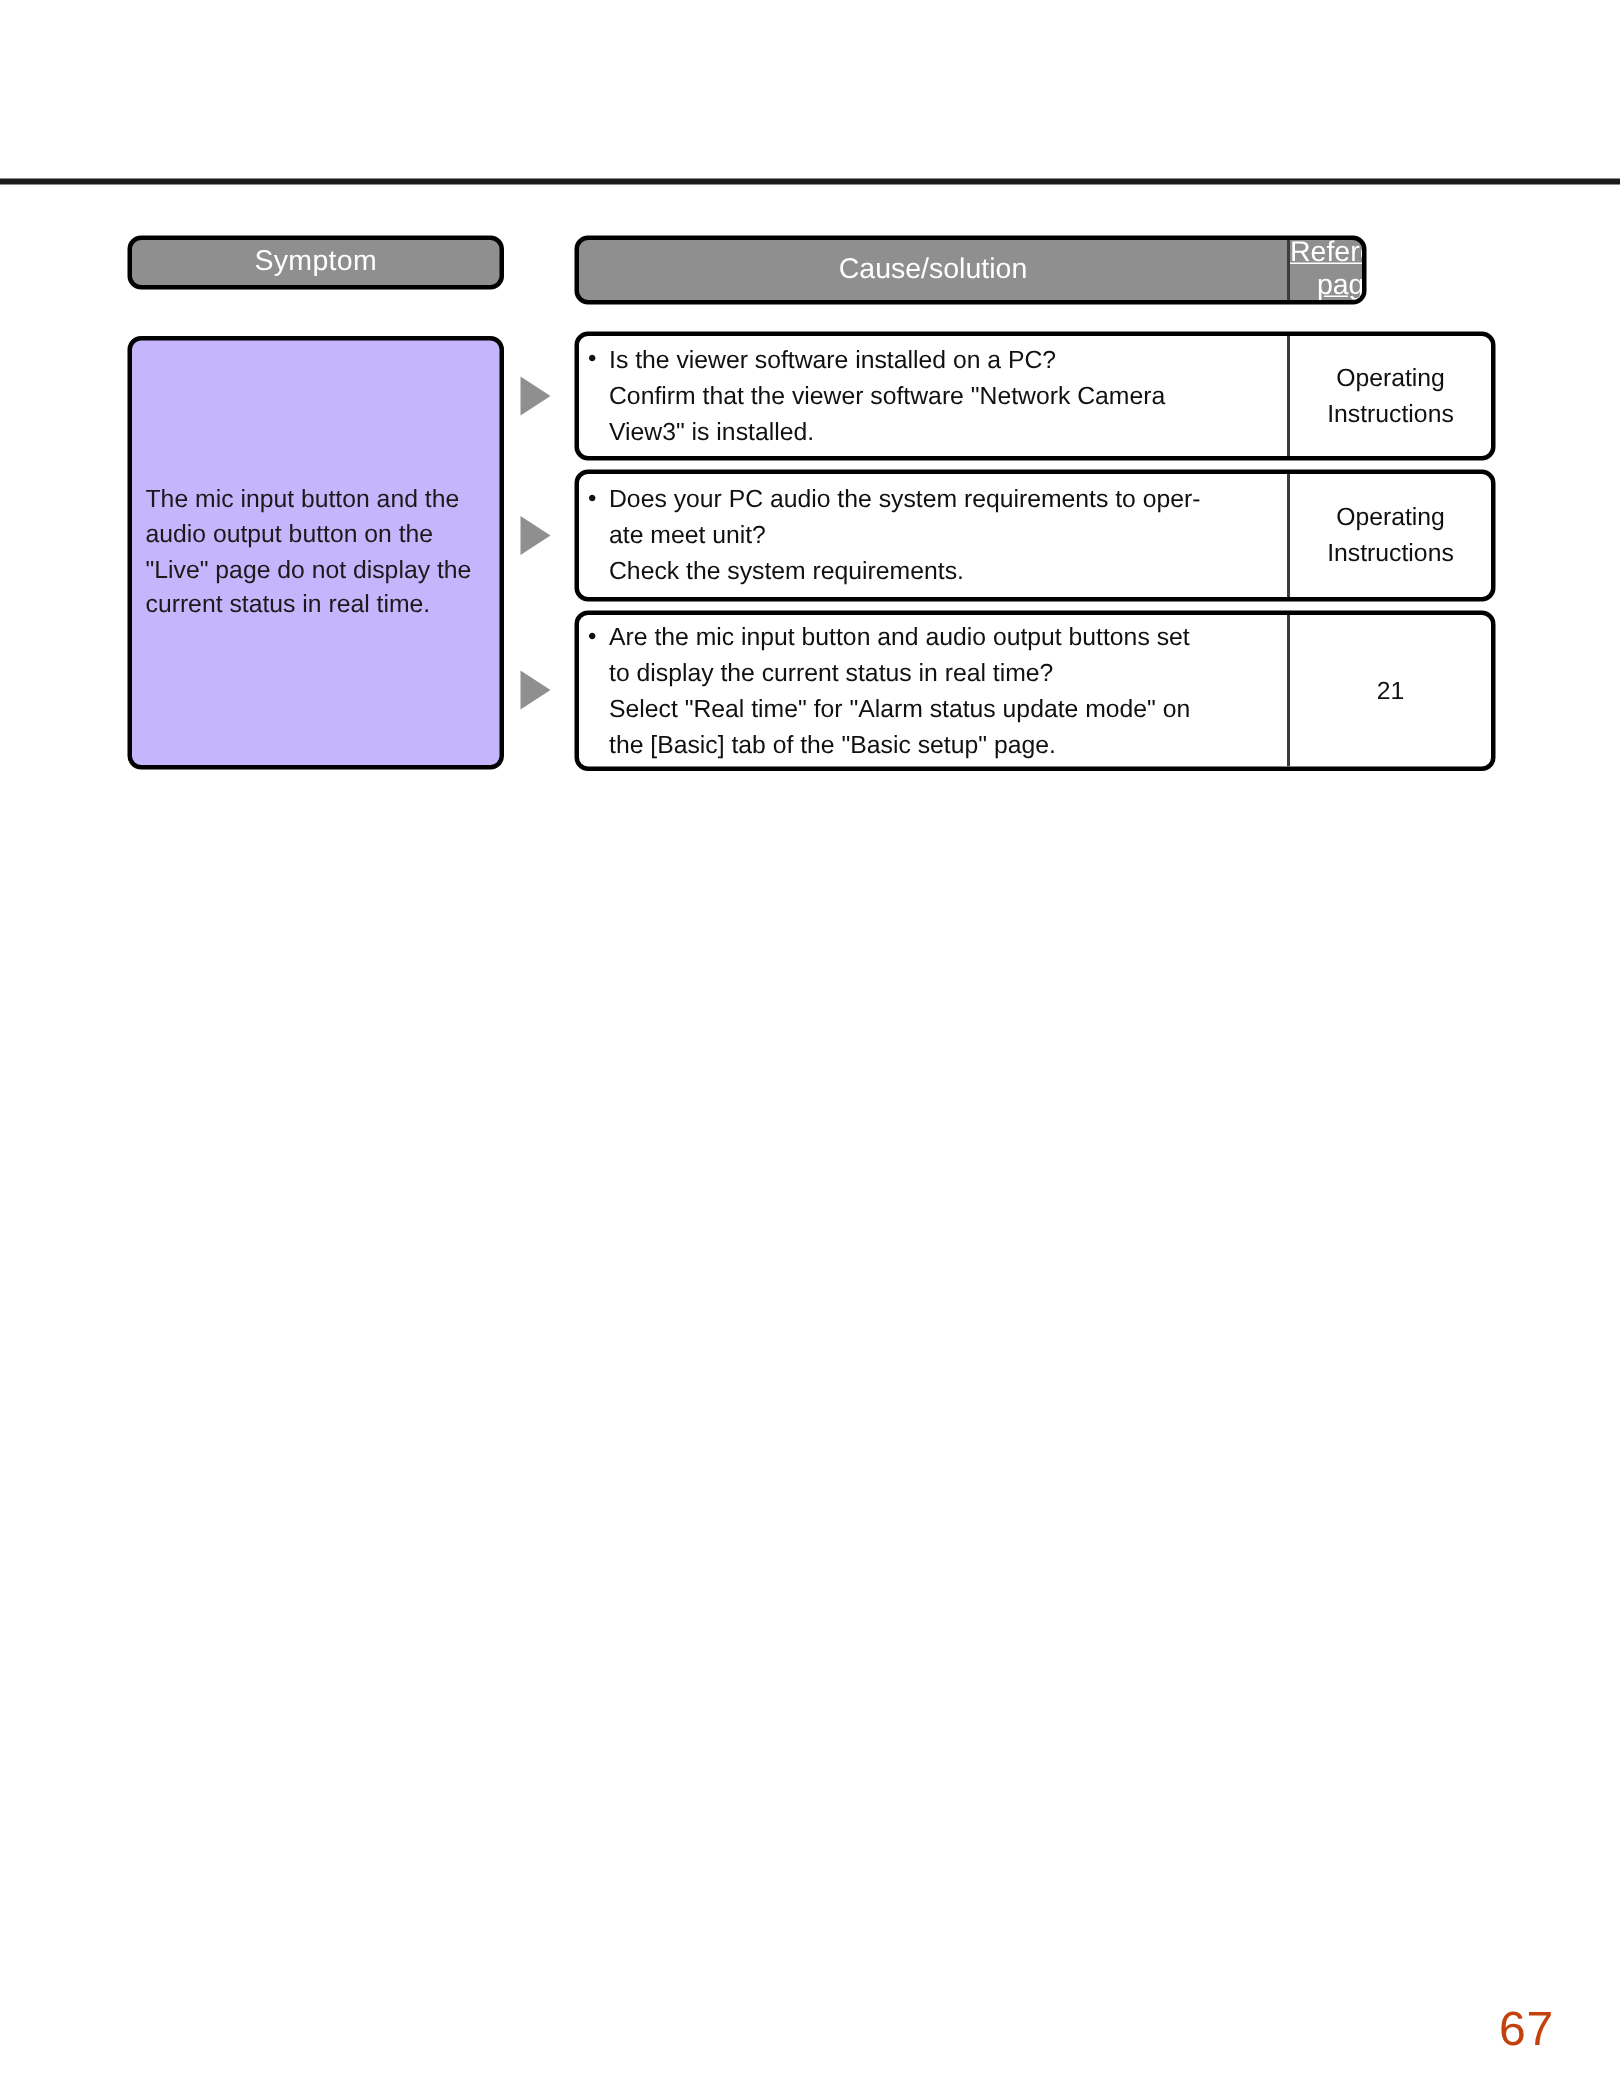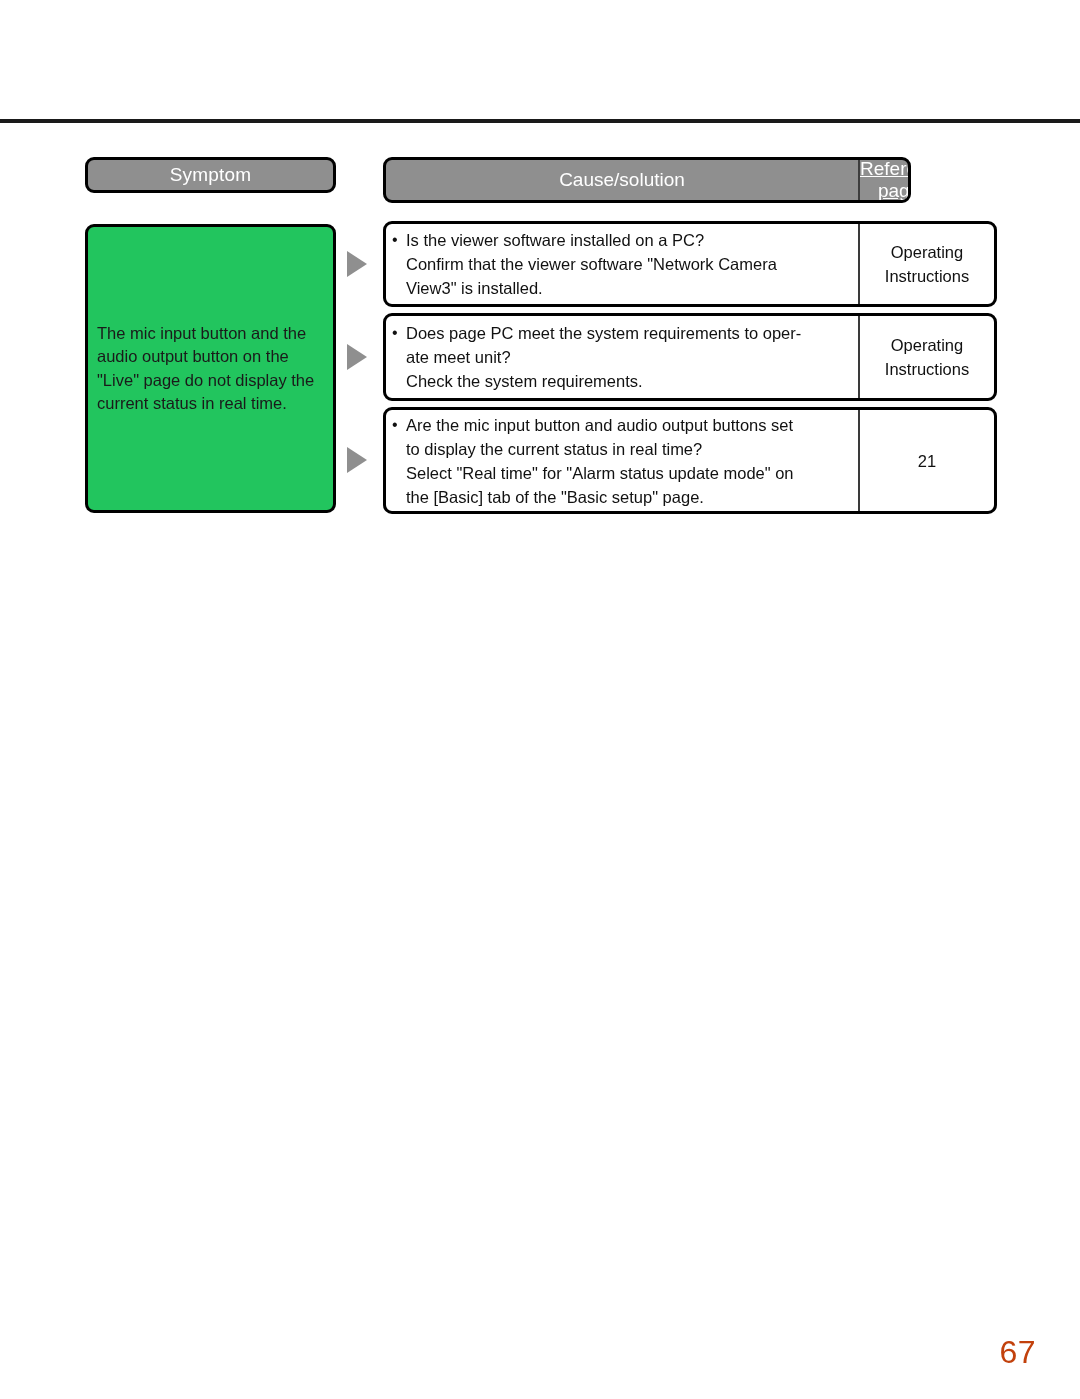--- a/index.html
+++ b/index.html
@@ -86,21 +86,21 @@
     text-align: center;
     text-decoration: underline;
   }
 
   
   .symptom-box {
     left: 85px;
     top: 224px;
     width: 251px;
     height: 289px;
-    background: #22c55e;
+    background: #c4b5fd;
     display: flex;
     align-items: center;
   }
   .symptom-text {
     padding: 0 14px 0 9px;
     font-size: 16.5px;
     line-height: 23.5px;
     color: #1a1a1a;
   }
 
@@ -215,21 +215,21 @@
   <div class="ref-cell">
     <span>Operating</span>
     <span>Instructions</span>
   </div>
 </div>
 
 <div class="panel row row-2">
   <div class="cause-cell">
     <div class="cause-list">
       <span class="bullet">•</span>
-      <span class="cause-line">Does page PC meet the system requirements to oper-</span>
+      <span class="cause-line">Does your PC audio the system requirements to oper-</span>
       <span class="cause-line cont">ate meet unit?</span>
       <span class="cause-line cont">Check the system requirements.</span>
     </div>
   </div>
   <div class="ref-cell">
     <span>Operating</span>
     <span>Instructions</span>
   </div>
 </div>
 

